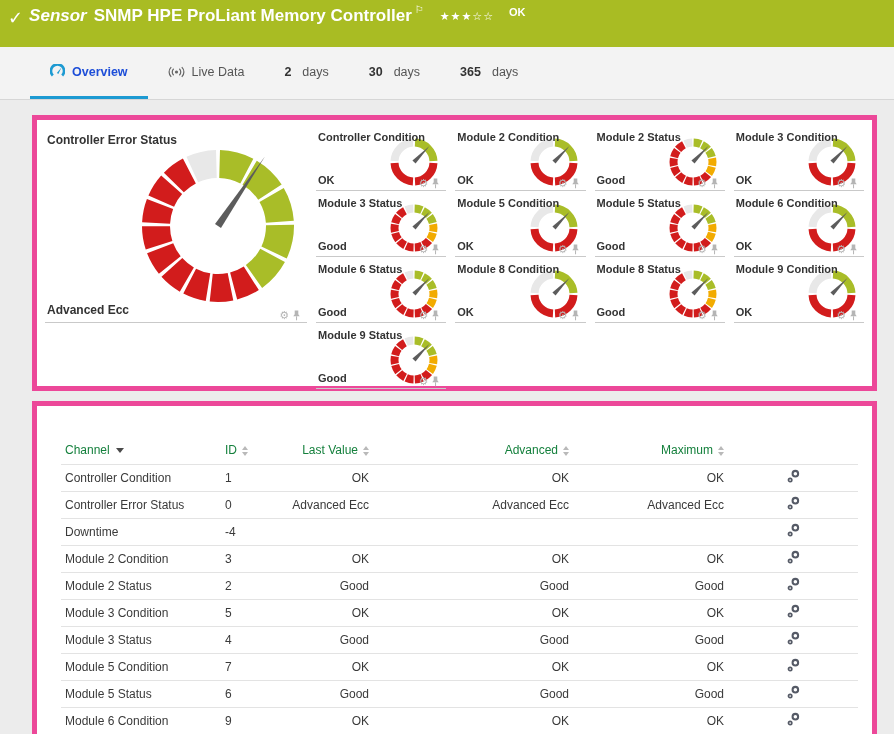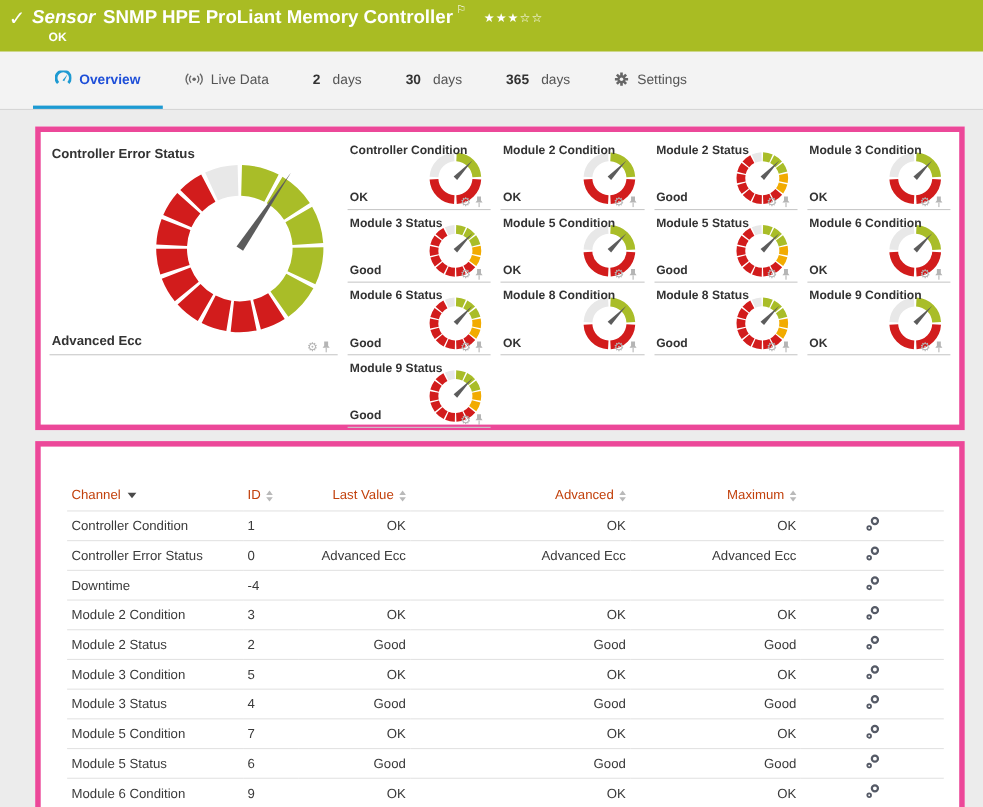--- a/index.html
+++ b/index.html
@@ -14,21 +14,21 @@
   html,body{margin:0;padding:0;}
   body{
     width:894px;height:734px;overflow:hidden;background:#ececec;
     font-family:"Liberation Sans","DejaVu Sans",sans-serif;color:#333;
   }
   .uni{font-family:"DejaVu Sans",sans-serif;}
 
   
   .topbar{height:47px;background:var(--header-green);color:#fff;display:flex;align-items:flex-start;padding:5px 10px 0 8px;}
   .topbar .check{font-size:18px;font-weight:bold;line-height:22px;margin:2px 6px 0 0;}
-  .title-block{display:flex;flex-direction:column;}
+  .title-block{display:flex;}
   .title-line{font-size:17px;line-height:21px;display:flex;align-items:flex-start;}
   .title-line .kind{font-style:italic;font-weight:bold;margin-right:7px;}
   .title-line .sensor-name{font-weight:bold;}
   .flag{font-size:10px;line-height:10px;margin:0 0 0 3px;}
   .stars{font-size:11px;letter-spacing:1px;margin:1px 0 0 16px;}
   .status-line{font-size:11px;font-weight:bold;margin:1px 0 0 15px;}
 
   
   .tabs{height:53px;background:#f3f3f3;border-bottom:1px solid #d6d6d6;display:flex;align-items:stretch;padding-left:30px;}
   .tab{display:flex;align-items:center;gap:7px;padding:0 20px;font-size:12.5px;color:#555;cursor:pointer;border-bottom:3px solid transparent;white-space:nowrap;}
@@ -59,21 +59,21 @@
   .sg{fill:none;stroke-linecap:butt;}
   .sg-green{stroke:var(--gauge-green);}
   .sg-red{stroke:var(--gauge-red);}
   .sg-yellow{stroke:var(--gauge-yellow);}
   .sg-gray{stroke:var(--gauge-gray);}
   .needle{fill:#5c5c5c;}
 
   
   .panel-table{margin-top:10px;height:400px;padding:30px 24px 0 24px;}
   table{width:100%;border-collapse:collapse;table-layout:fixed;font-size:12px;}
-  th{font-weight:normal;color:#c2410c;height:28px;padding:0 4px;white-space:nowrap;}
+  th{font-weight:normal;color:#15803d;height:28px;padding:0 4px;white-space:nowrap;}
   td{height:27px;padding:0 4px;color:#3a3a3a;border-top:1px solid #e3e3e3;white-space:nowrap;overflow:hidden;}
   .al{text-align:left;} .ar{text-align:right;} .ac{text-align:center;}
   .sort-down{display:inline-block;width:0;height:0;border-left:4px solid transparent;border-right:4px solid transparent;border-top:5px solid #4a4a4a;margin-left:6px;vertical-align:middle;}
   .sort-both{display:inline-flex;flex-direction:column;gap:2px;margin-left:5px;vertical-align:middle;}
   .sort-both .u{width:0;height:0;border-left:3.5px solid transparent;border-right:3.5px solid transparent;border-bottom:4px solid #b9b9b9;}
   .sort-both .d{width:0;height:0;border-left:3.5px solid transparent;border-right:3.5px solid transparent;border-top:4px solid #b9b9b9;}
   .chan-edit{display:inline-flex;cursor:pointer;color:#555a66;}
 </style>
 </head>
 <body>
@@ -114,32 +114,20 @@
       <span class="strong">2</span>
       <span>days</span>
     </div>
     <div class="tab">
       <span class="strong">30</span>
       <span>days</span>
     </div>
     <div class="tab">
       <span class="strong">365</span>
       <span>days</span>
-    </div>
-    <div class="tab">
-      <span class="tab-icon">
-        <svg width="14" height="14" viewBox="0 0 14 14">
-          <g stroke="currentColor" stroke-width="2.4">
-            <path d="M7 1 V13 M1 7 H13 M2.8 2.8 L11.2 11.2 M11.2 2.8 L2.8 11.2"></path>
-          </g>
-          <circle cx="7" cy="7" r="3.6" fill="currentColor"></circle>
-          <circle cx="7" cy="7" r="1.6" fill="#f3f3f3"></circle>
-        </svg>
-      </span>
-      <span>Settings</span>
     </div>
   </nav>
 
 <main>
   <section class="panel panel-gauges">
     <div class="tile large">
       <div class="tile-title">Controller Error Status</div>
       <div class="tile-gauge">
           <svg width="170" height="170" viewBox="0 0 170 170">
             <path class="sg sg-green" stroke-width="28" d="M 86.62 23.02 A 62 62 0 0 1 113.82 30.11"></path>

